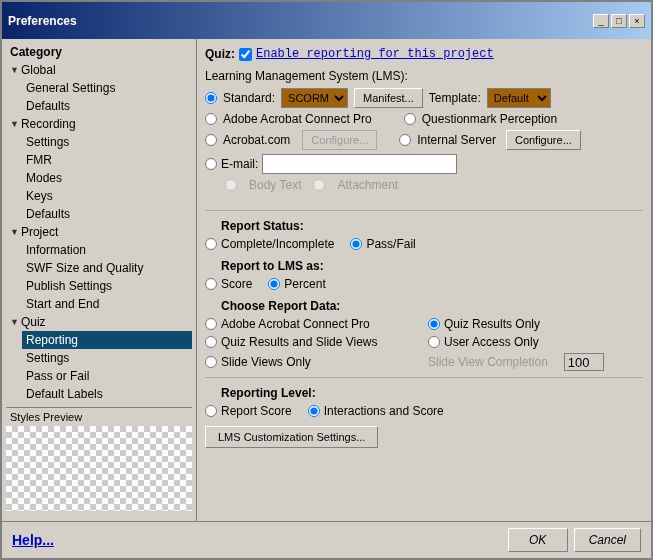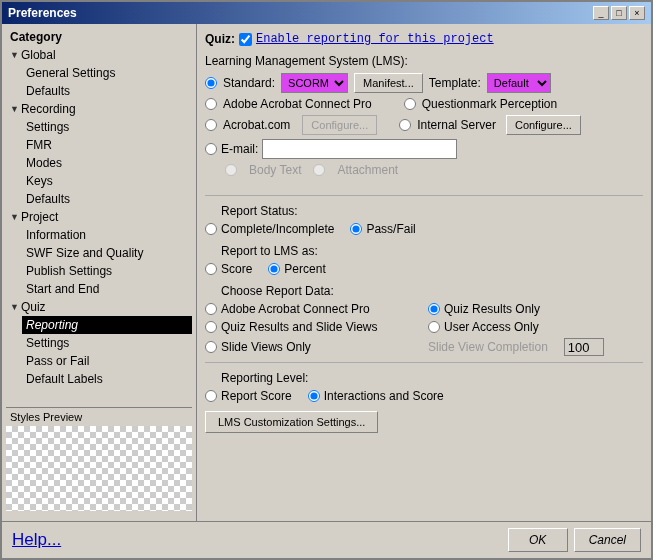--- a/index.html
+++ b/index.html
@@ -1,56 +1,56 @@
 <!DOCTYPE html>
 <html><head>
   <meta charset="utf-8">
   <style>
     * { box-sizing: border-box; margin: 0; padding: 0; font-family: Arial, sans-serif; font-size: 12px; }
     body { background: #c0c0c0; width: 653px; height: 560px; overflow: hidden; }
     .dialog { width: 653px; height: 560px; background: #d4d0c8; border: 2px solid #808080; display: flex; flex-direction: column; }
-    .title-bar { background: linear-gradient(to right, #0a246a, #a6caf0); color: white; padding: 3px 6px; font-weight: bold; font-size: 12px; display: flex; justify-content: space-between; align-items: center; height: 22px; }
+    .title-bar { background: linear-gradient(to right, #0a246a, #a6caf0); color: white; padding: 3px 6px; font-weight: bold; font-size: 12px; display: flex; justify-content: space-between; align-items: center; height: 37px; }
     .title-bar-buttons { display: flex; gap: 2px; }
     .title-btn { width: 16px; height: 14px; background: #d4d0c8; border: 1px solid #808080; border-top-color: #fff; border-left-color: #fff; font-size: 9px; cursor: pointer; display: flex; align-items: center; justify-content: center; }
     .content { display: flex; flex: 1; overflow: hidden; }
     
     .left-panel { width: 195px; background: #d4d0c8; border-right: 1px solid #808080; padding: 4px; display: flex; flex-direction: column; }
     .left-panel-inner { flex: 1; overflow: auto; }
     .tree-header { font-weight: bold; padding: 2px 4px; }
     .tree-item { padding: 2px 4px; cursor: pointer; white-space: nowrap; }
-    .tree-item.selected { background: #000000; color: white; font-style: italic; }
+    .tree-item.selected { background: #0c4a6e; color: white; }
     .tree-parent { display: flex; align-items: center; gap: 2px; padding: 2px 4px; cursor: pointer; font-weight: normal; }
     .tree-children { padding-left: 16px; }
     .arrow { font-size: 9px; color: #333; }
     .styles-preview { height: 110px; border-top: 1px solid #808080; }
     .styles-label { padding: 3px 4px; font-size: 11px; }
     .checker-box { width: 100%; height: 85px; background-image: repeating-conic-gradient(#ccc 0% 25%, #fff 0% 50%); background-size: 12px 12px; }
     
     .right-panel { flex: 1; padding: 8px; overflow-y: auto; background: #d4d0c8; }
     .checkbox-label { display: flex; align-items: center; gap: 4px; margin-bottom: 8px; }
     input[type="checkbox"] { width: 13px; height: 13px; }
     input[type="radio"] { width: 12px; height: 12px; margin: 0; }
     .lms-section { margin-bottom: 10px; }
     .lms-row { display: flex; align-items: center; gap: 6px; margin-bottom: 4px; flex-wrap: wrap; }
-    select.small { height: 20px; font-size: 11px; border: 1px solid #808080; background: #d946ef; padding: 0 2px; }
+    select.small { height: 20px; font-size: 11px; border: 1px solid #808080; background: #a16207; padding: 0 2px; }
     button.small { height: 20px; font-size: 11px; padding: 0 8px; background: #d4d0c8; border: 1px solid #808080; border-top-color: #fff; border-left-color: #fff; cursor: pointer; }
     .radio-row { display: flex; align-items: center; gap: 16px; margin-bottom: 4px; }
     .radio-item { display: flex; align-items: center; gap: 4px; cursor: pointer; }
-    .group-label { font-weight: normal; margin-top: 8px; margin-bottom: 4px; padding-left: 16px; }
+    .group-label { font-weight: bold; margin-top: 8px; margin-bottom: 4px; padding-left: 16px; }
     .email-row { display: flex; align-items: center; gap: 4px; margin-bottom: 4px; }
     input[type="text"].email-input { height: 20px; width: 195px; border: 1px solid #808080; background: #fff; padding: 0 3px; font-size: 11px; }
     .body-att-row { display: flex; align-items: center; gap: 12px; padding-left: 20px; margin-bottom: 18px; }
     .sep-line { border: none; border-top: 1px solid #aaa; margin: 6px 0; }
     .grid-2 { display: grid; grid-template-columns: 1fr 1fr; gap: 4px 8px; margin-bottom: 6px; }
     .slide-completion-row { display: flex; align-items: center; gap: 16px; }
     input[type="text"].num-input { width: 40px; height: 18px; border: 1px solid #808080; background: #d4d0c8; padding: 0 3px; font-size: 13px; }
     .bottom-bar { display: flex; align-items: center; justify-content: space-between; padding: 6px 10px; border-top: 1px solid #808080; background: #d4d0c8; }
     .bottom-right { display: flex; gap: 6px; }
     button.main-btn { height: 24px; min-width: 60px; font-size: 12px; padding: 0 14px; background: #d4d0c8; border: 1px solid #808080; border-top-color: #fff; border-left-color: #fff; cursor: pointer; font-style: italic; }
-    .help-link { color: #0000cc; text-decoration: underline; cursor: pointer; background: none; border: none; font-size: 17px; }
+    .help-link { color: #0000cc; text-decoration: underline; cursor: pointer; background: none; border: none; font-size: 14px; font-weight: bold; }
     .disabled-radio { color: #999; }
     .configure-btn-disabled { color: #999; background: #d4d0c8; border: 1px solid #aaa; height: 20px; font-size: 11px; padding: 0 8px; cursor: default; }
   </style>
 </head>
 <body>
 
 <div class="dialog">
 
   <div class="title-bar">
     <span>Preferences</span>

